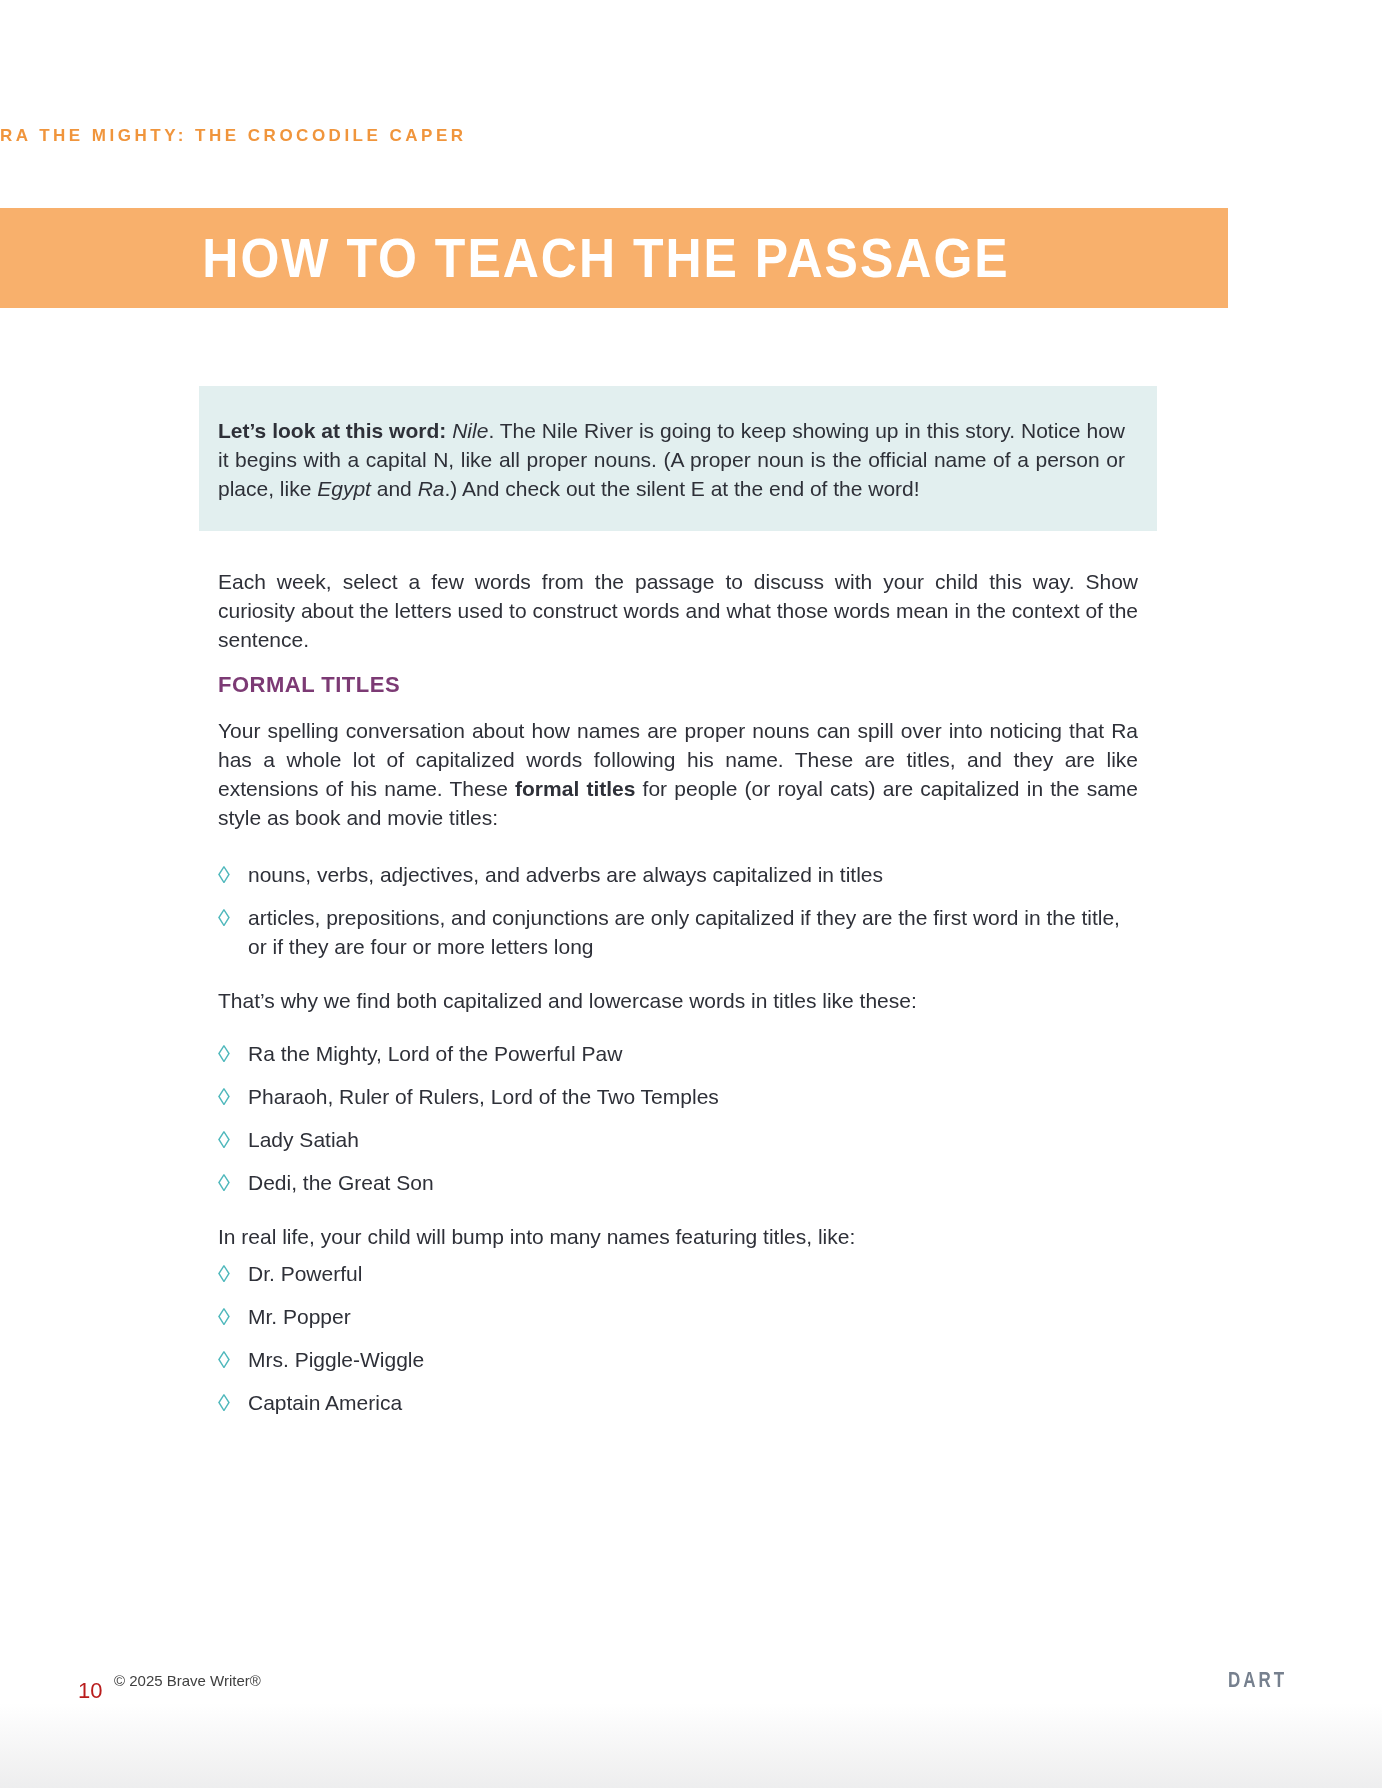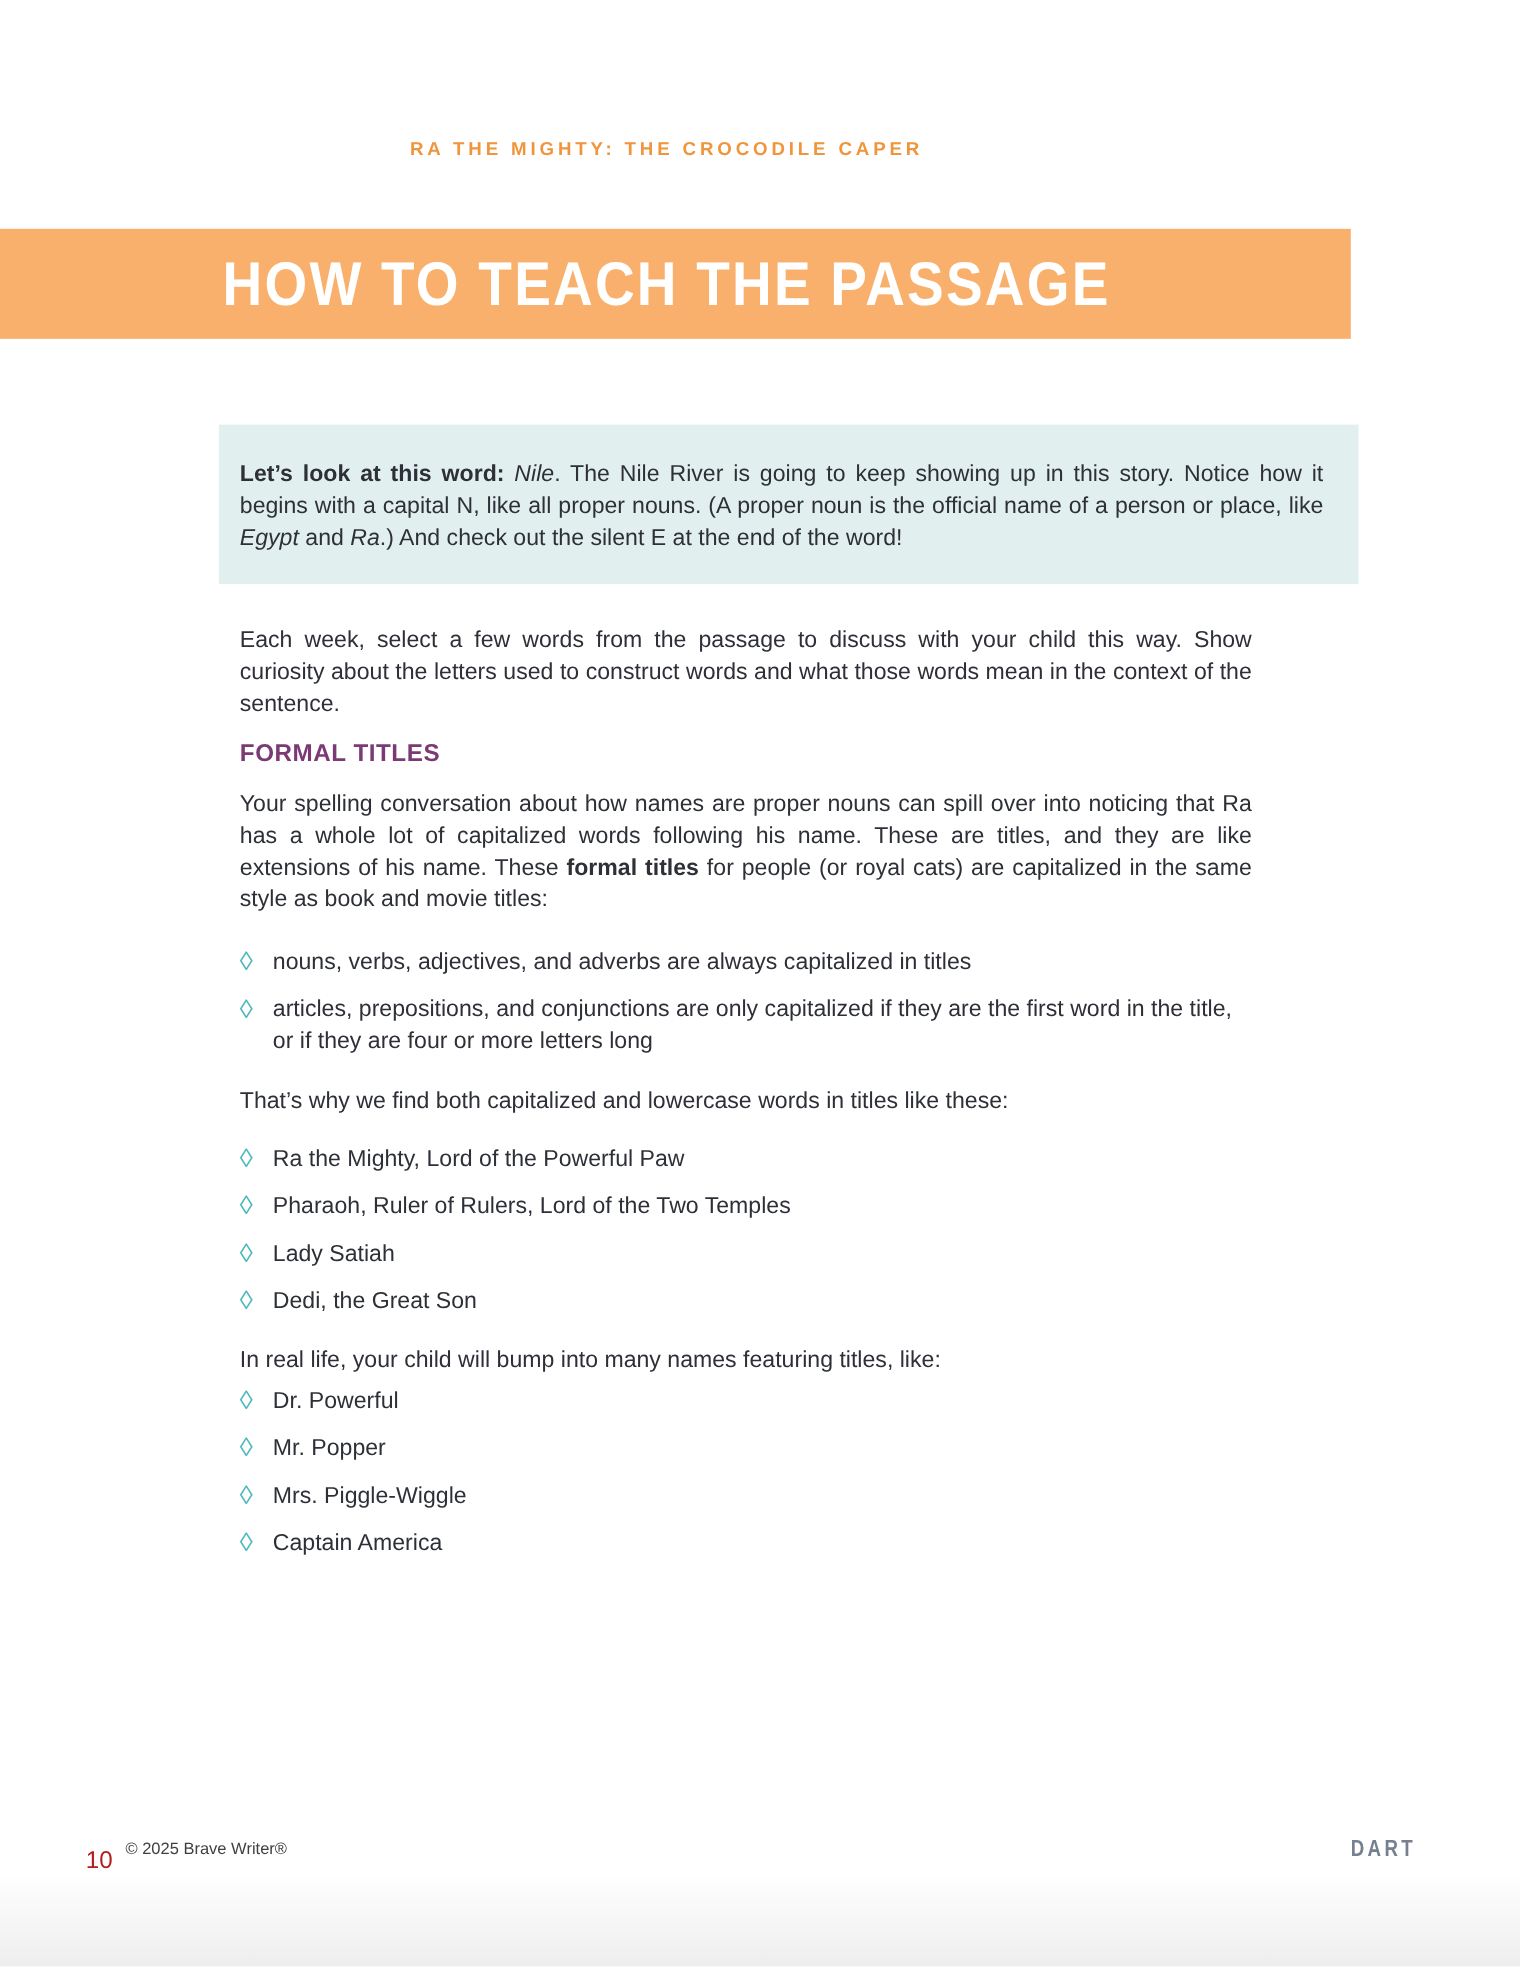--- a/index.html
+++ b/index.html
@@ -7,21 +7,20 @@
     position:relative;
     width:1382px;height:1788px;
     background:#ffffff;
     font-family:"Liberation Sans","DejaVu Sans",sans-serif;
     color:#2e3038;
     overflow:hidden;
   }
   
   .book-title{
     position:absolute;top:126px;left:0;width:1212px;
-    text-align:center;
     font-size:17px;font-weight:bold;
     letter-spacing:3.5px;
     color:#f0953c;
   }
   
   .banner{
     position:absolute;top:208px;left:0;
     width:1228px;height:100px;
     background:#f8b06c;
   }
@@ -31,21 +30,21 @@
     color:#ffffff;
     font-size:50px;font-weight:bold;
     letter-spacing:2px;
     transform:scaleY(1.12);
     white-space:nowrap;
   }
   
   .content{position:absolute;top:386px;left:0;width:1382px;}
   .callout{
     margin:0 0 36px 199px;
-    width:1036px;box-sizing:border-box;
+    width:958px;box-sizing:border-box;
     background:#e2efef;
     padding:30px 32px 28px 19px;
   }
   .callout p{margin:0;text-align:justify;font-size:21px;line-height:29px;}
   .para{
     margin:0 0 0 218px;
     width:920px;
     font-size:21px;line-height:29px;
   }
   .justified{text-align:justify;}

